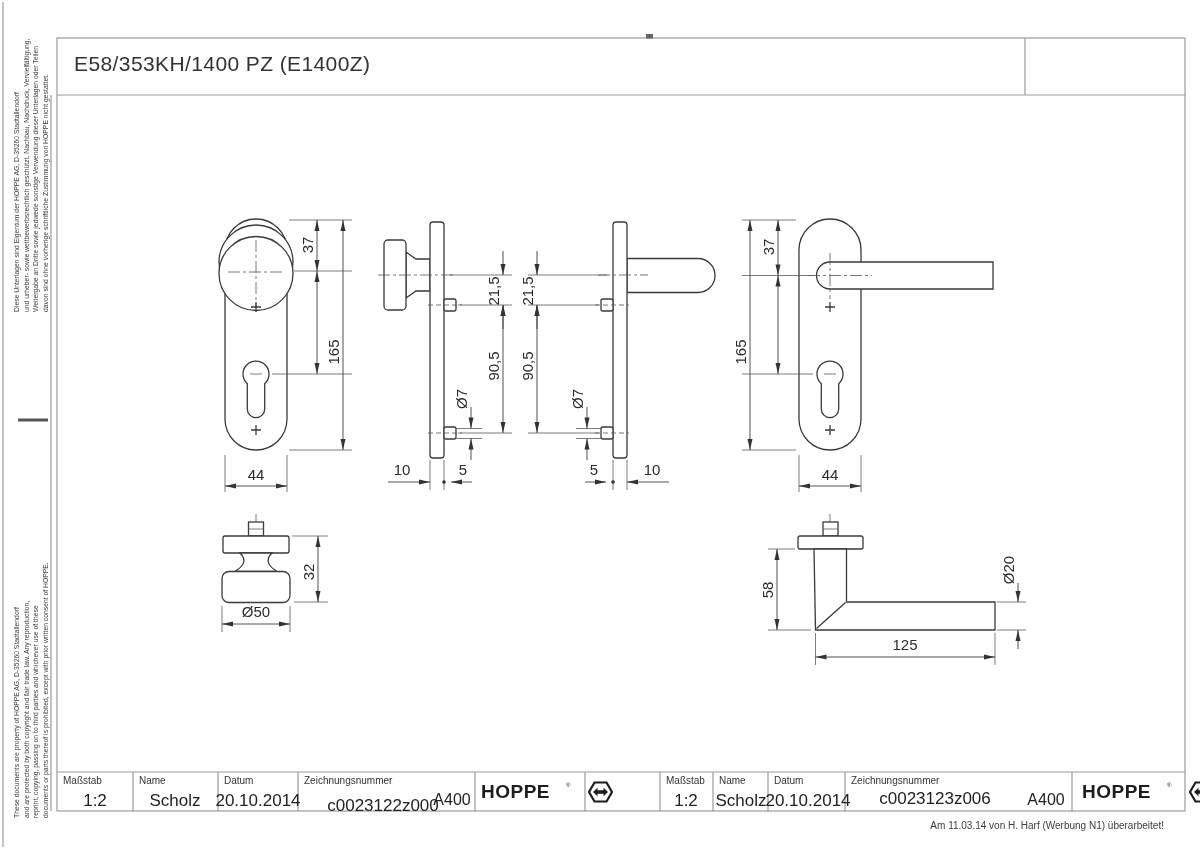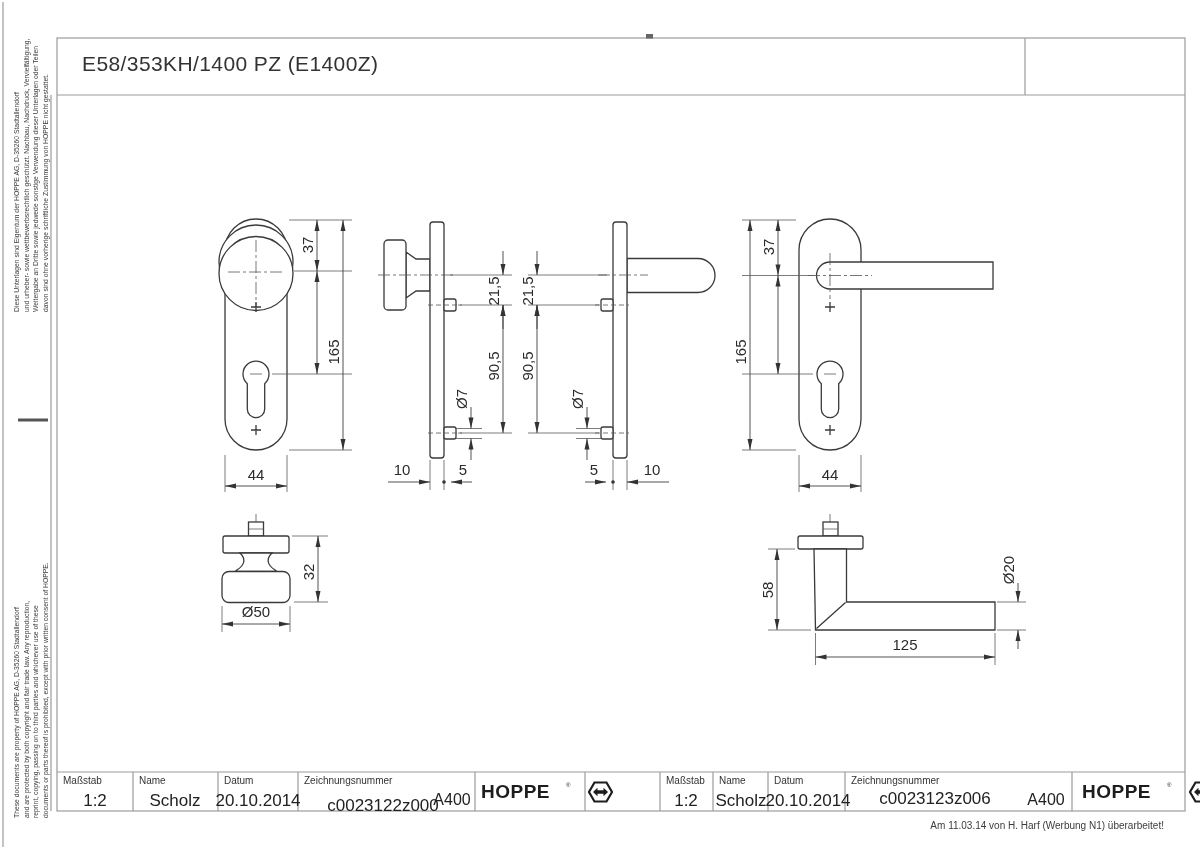--- a/index.html
+++ b/index.html
@@ -1,18 +1,18 @@
 <!DOCTYPE html>
 <html><head>
 <meta charset="utf-8">
 <style>
   html,body{margin:0;padding:0;background:#fff;}
   .page{position:relative;width:1200px;height:849px;background:#fff;overflow:hidden;
         font-family:"Liberation Sans","DejaVu Sans",sans-serif;color:#2e2e2e;}
-  .abs{position:absolute;margin-left:8px;}
+  .abs{position:absolute;}
   .art{position:absolute;left:0;top:0;}
   
   .legal{position:absolute;transform:rotate(-90deg);transform-origin:0 0;color:#3a3a3a;}
   .legal .ln{white-space:nowrap;line-height:9.5px;}
   .legal-de{left:12px;top:312px;width:300px;font-size:6.8px;}
   .legal-en{left:12px;top:818px;width:240px;font-size:6.8px;}
   
   .sheet-title{left:74px;top:52px;font-size:21px;letter-spacing:.4px;color:#333;}
   
   .tb-label{position:absolute;font-size:10px;color:#333;}

